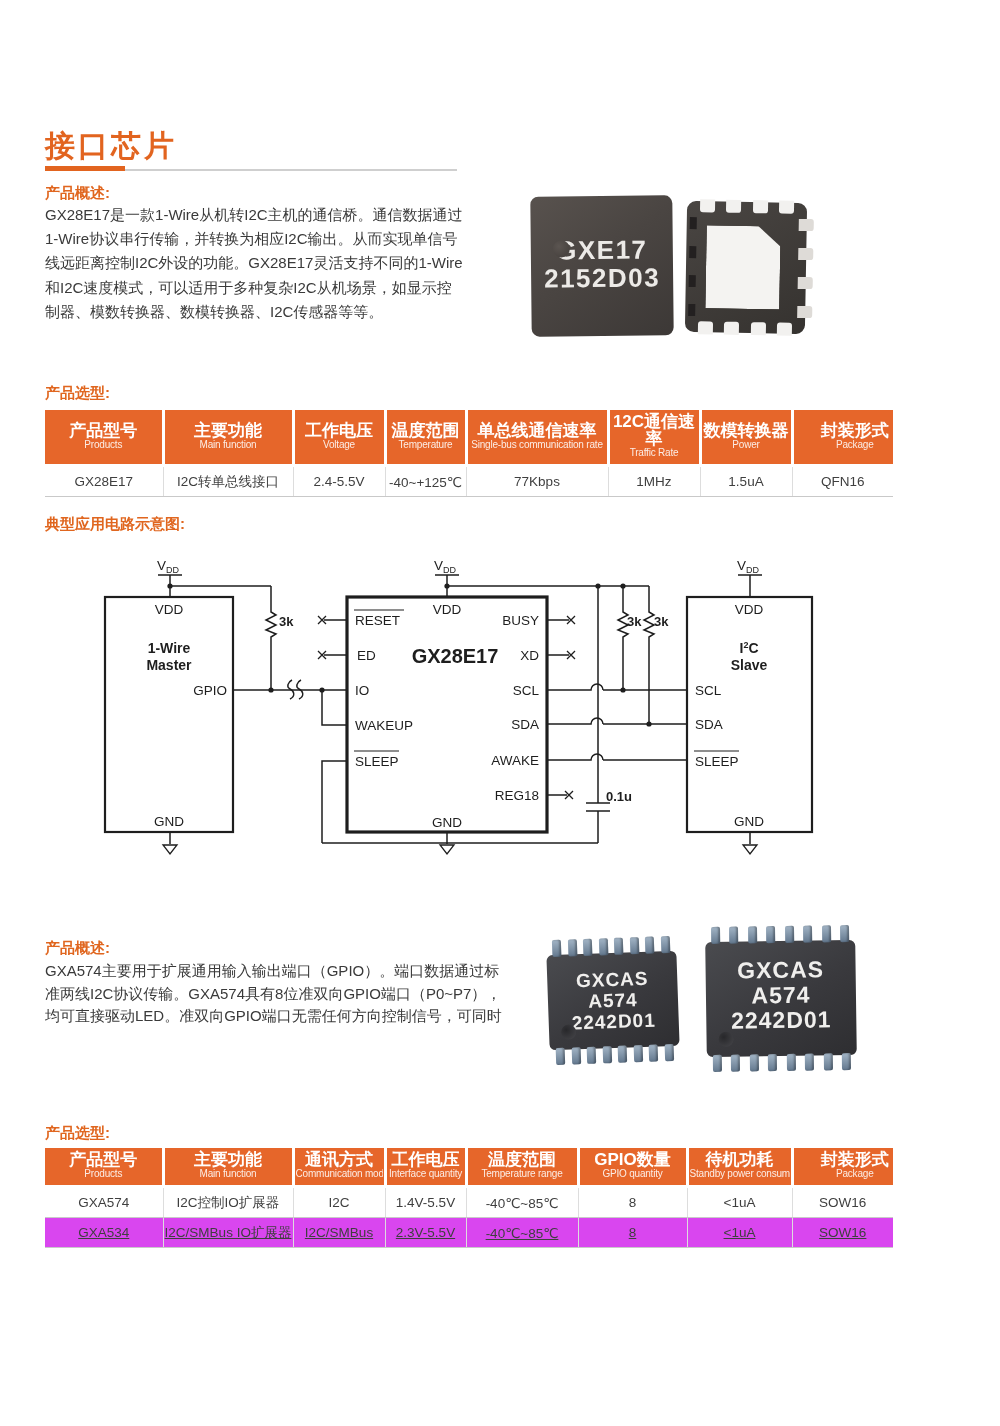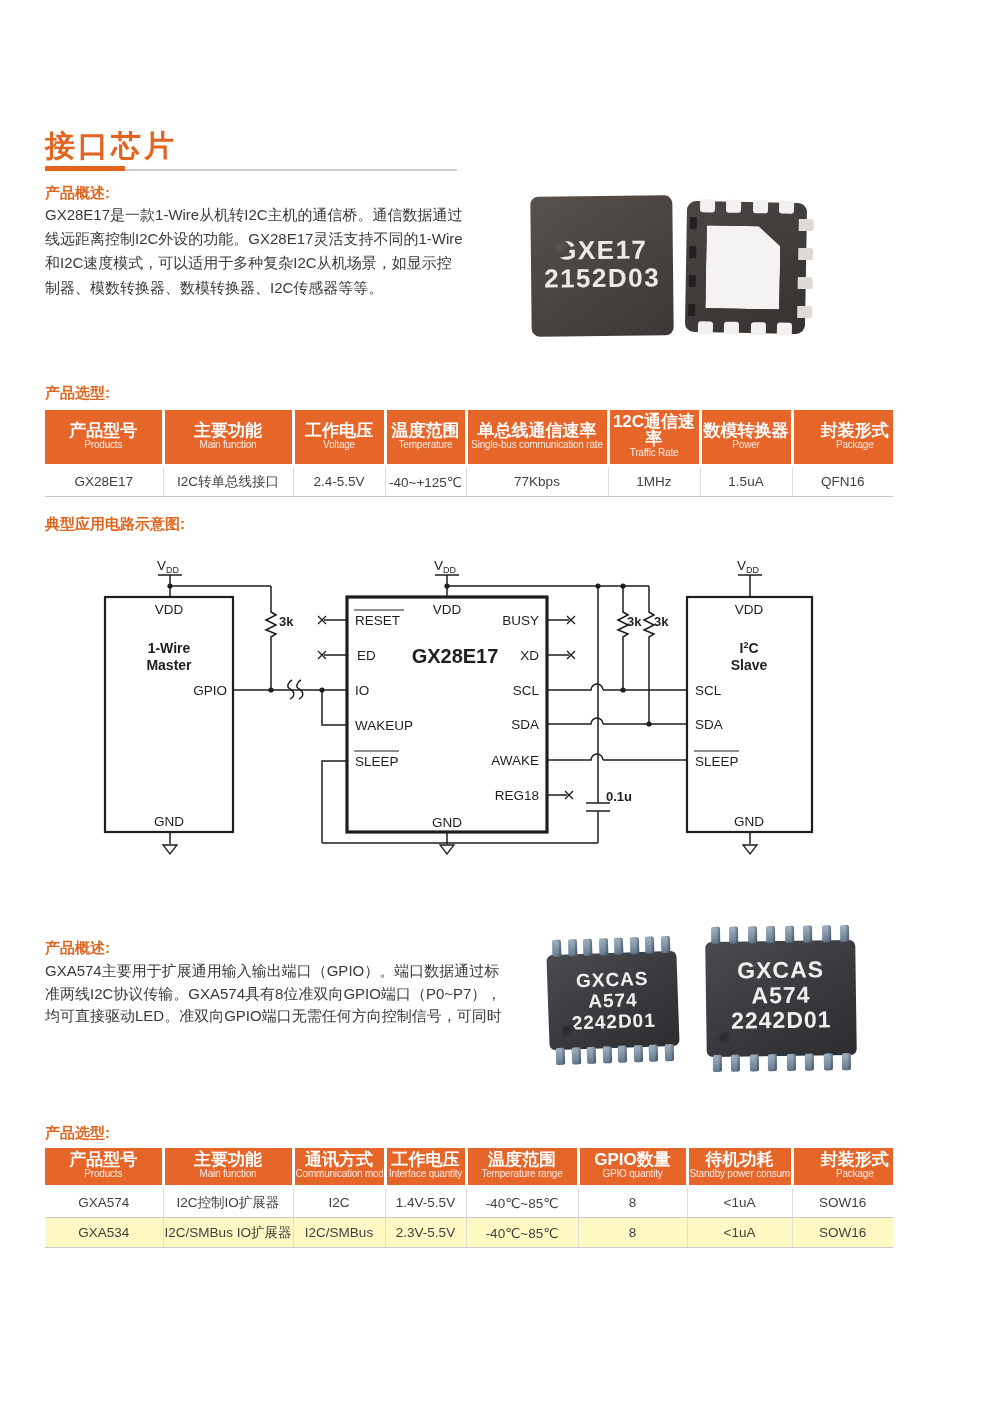--- a/index.html
+++ b/index.html
@@ -19,21 +19,21 @@
   
   table.spec{position:absolute;border-collapse:collapse;table-layout:fixed;}
   .spec th{background:#E6662A;color:#fff;padding:3px 1px 5px;border-right:3px solid #fff;
            border-bottom:3px solid #fff;vertical-align:middle;font-weight:normal;}
   .spec th:last-child{border-right:none;padding-left:24px;}
   .spec .zh{font-size:17px;font-weight:700;line-height:17px;}
   .spec .en{font-size:10px;line-height:12px;color:rgba(255,255,255,.88);white-space:nowrap;overflow:hidden;letter-spacing:-.2px;}
   .spec td{font-size:13.5px;color:#3f3f3f;text-align:center;height:27px;background:#fff;
            border-right:1px solid #ddd;border-bottom:1px solid #c9c9c9;}
   .spec td:last-child{border-right:none;}
-  .spec tr.alt td{background:#fef9c3;}
+  .spec tr.alt td{background:#d946ef;text-decoration:underline;}
   
   .qfn-front{left:531px;top:196px;width:142px;height:140px;border-radius:8px;transform:rotate(-.6deg);
              background:linear-gradient(145deg,#58524e 0%,#4a4542 45%,#3c3836 100%);
              color:#eceae7;text-align:center;font-weight:600;letter-spacing:1.5px;}
   .qfn-front .mark{margin-top:40px;font-size:26px;line-height:28px;}
   .qfn-front .dot1{position:absolute;left:22px;top:44px;width:17px;height:17px;border-radius:50%;
                    background:radial-gradient(circle at 35% 35%,#5b5551,#413c39);}
   .qfn-back{left:686px;top:202px;width:120px;height:131px;border-radius:9px;transform:rotate(1deg);
             background:linear-gradient(150deg,#4a4643,#35322f);}
   .qfn-pad-center{position:absolute;left:20px;top:24px;width:74px;height:83px;background:#f4f3f1;
@@ -69,20 +69,21 @@
 
 <div class="page">
 
   <div class="abs page-title">接口芯片</div>
   <div class="abs title-rule-gray"></div>
   <div class="abs title-rule-orange"></div>
 
   <div class="abs sec-label" style="left:45px;top:184px">产品概述:</div>
   <div class="abs para para-1" style="left:45px;top:203px">
     <div>GX28E17是一款1-Wire从机转I2C主机的通信桥。通信数据通过</div>
+    <div>1-Wire协议串行传输，并转换为相应I2C输出。从而实现单信号</div>
     <div>线远距离控制I2C外设的功能。GX28E17灵活支持不同的1-Wire</div>
     <div>和I2C速度模式，可以适用于多种复杂I2C从机场景，如显示控</div>
     <div>制器、模数转换器、数模转换器、I2C传感器等等。</div>
   </div>
 
   <div class="abs qfn-front">
     <div class="dot1"></div>
     <div class="mark">
       <div>GXE17</div>
       <div>2152D03</div>

